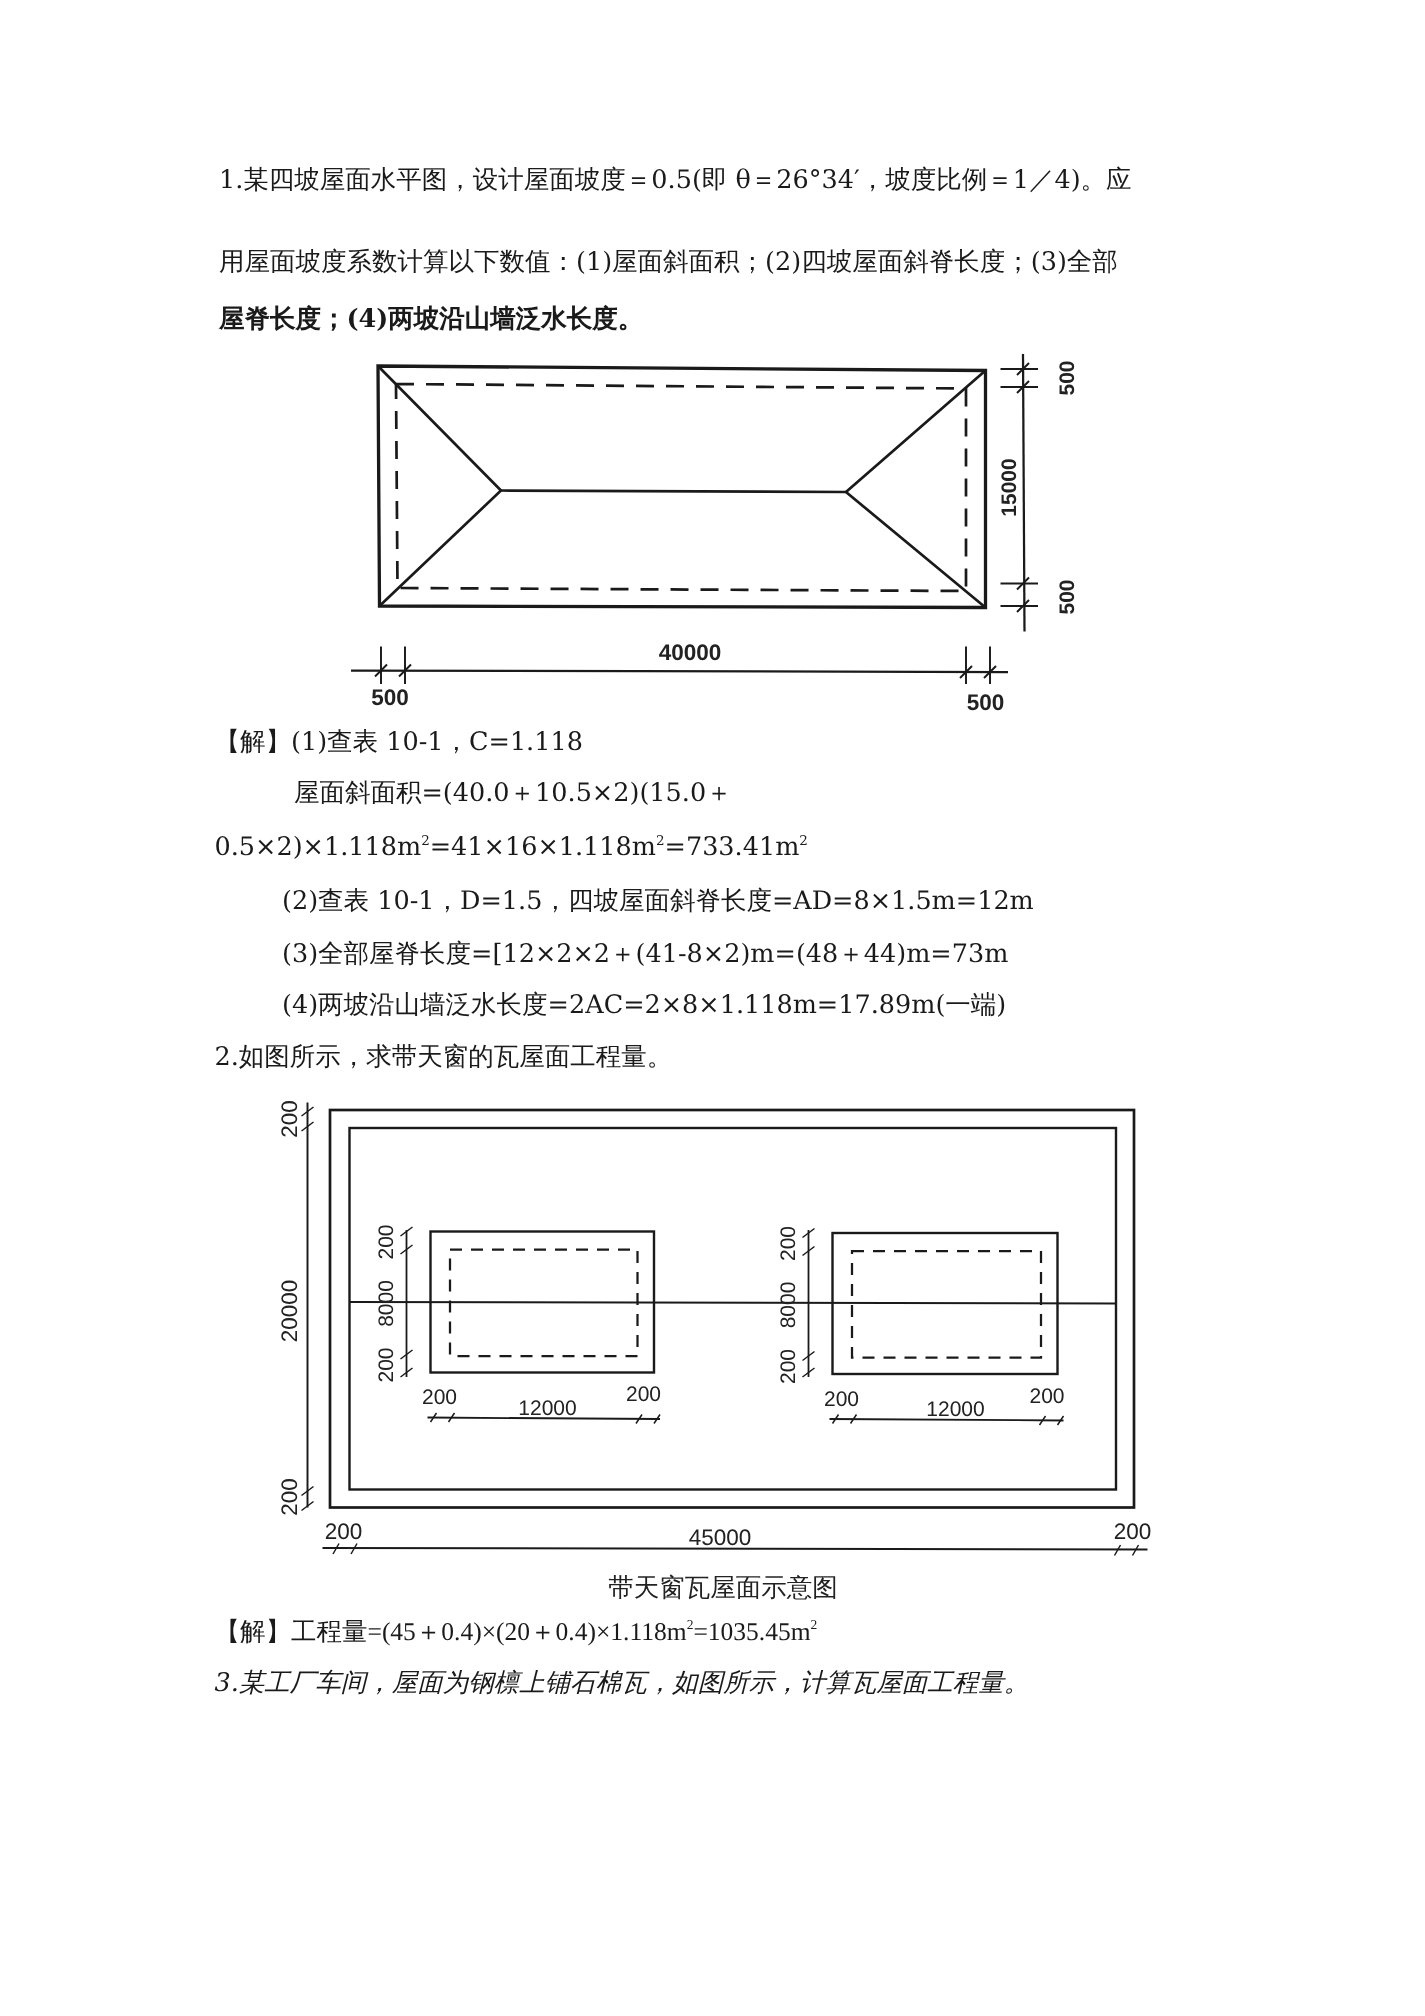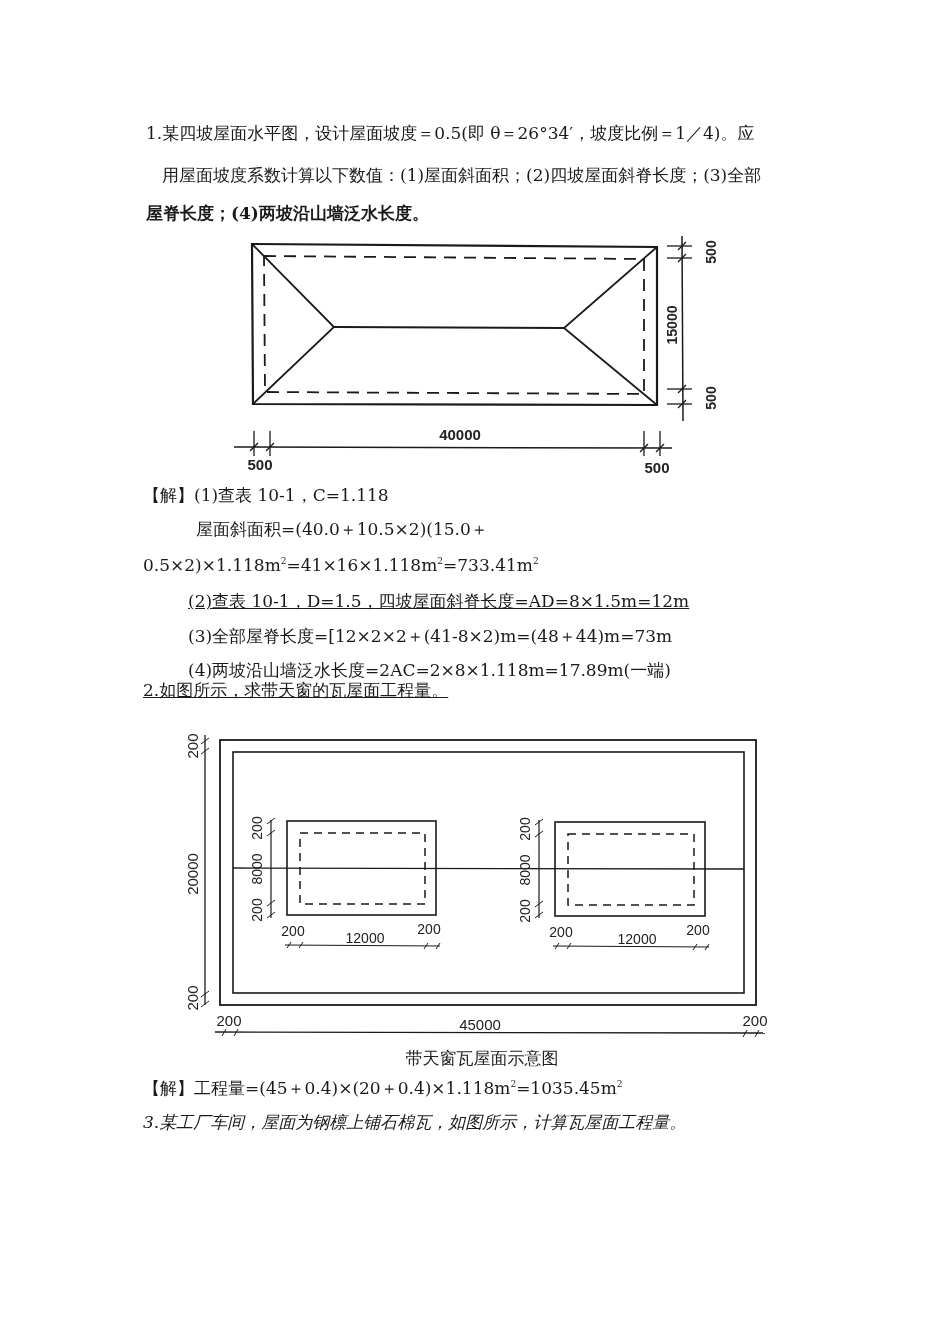--- a/index.html
+++ b/index.html
@@ -14,22 +14,22 @@
       font-family: "DejaVu Serif", "Liberation Serif", serif;
     }
     sup { font-size: 9px; vertical-align: 7px; line-height: 0; }
     svg { position: absolute; left: 0; top: 0; }
     svg text { font-family: "Liberation Sans", "DejaVu Sans", sans-serif; fill: #222; }
     .caption { font-family: "DejaVu Sans", sans-serif; }
   </style>
 </head>
 <body>
 
-<div class="line" style="top:121px; left:146px;">1.某四坡屋面水平图，设计屋面坡度＝0.5(即 θ＝26°34′，坡度比例＝1／4)。应</div>
-<div class="line" style="top:163px; left:146px;margin-left:16px;">用屋面坡度系数计算以下数值：(1)屋面斜面积；(2)四坡屋面斜脊长度；(3)全部</div>
+<div class="line" style="top:108px; left:146px;">1.某四坡屋面水平图，设计屋面坡度＝0.5(即 θ＝26°34′，坡度比例＝1／4)。应</div>
+<div class="line" style="top:163px; left:146px;">用屋面坡度系数计算以下数值：(1)屋面斜面积；(2)四坡屋面斜脊长度；(3)全部</div>
 <div class="line" style="top:201px; left:146px;font-weight:bold;">屋脊长度；(4)两坡沿山墙泛水长度。</div>
 
 <svg width="950" height="1344" style="pointer-events:none;">
   <g stroke="#1a1a1a" fill="none">
 
     <polygon points="252,244 657,247 657,405 253,404" stroke-width="2.2"></polygon>
 
     <polygon points="264,256 644,259 644,394 265,392" stroke-width="1.8" stroke-dasharray="12,8"></polygon>
 
     <polyline points="252,244 334,327 253,404" stroke-width="1.8"></polyline>
@@ -62,25 +62,25 @@
   <text transform="translate(716,252) rotate(-90)" font-size="14" font-weight="bold" text-anchor="middle">500</text>
   <text transform="translate(677,325) rotate(-90)" font-size="14" font-weight="bold" text-anchor="middle">15000</text>
   <text transform="translate(716,398) rotate(-90)" font-size="14" font-weight="bold" text-anchor="middle">500</text>
 </svg>
 
 <div class="line" style="top:483px; left:143px;text-align:right;">【解】(1)查表 10-1，C=1.118</div>
 <div class="line" style="top:517px; left:196px;">屋面斜面积=(40.0＋10.5×2)(15.0＋</div>
 <div class="line" style="top:553px; left:143px;">
   <span>0.5×2)×1.118m</span><sup>2</sup><span>=41×16×1.118m</span><sup>2</sup><span>=733.41m</span><sup>2</sup>
 </div>
-<div class="line" style="top:589px; left:188px;text-decoration:underline;">(2)查表 10-1，D=1.5，四坡屋面斜脊长度=AD=8×1.5m=12m</div>
+<div class="line" style="top:589px; left:188px;">(2)查表 10-1，D=1.5，四坡屋面斜脊长度=AD=8×1.5m=12m</div>
 <div class="line" style="top:624px; left:188px;">(3)全部屋脊长度=[12×2×2＋(41-8×2)m=(48＋44)m=73m</div>
 <div class="line" style="top:658px; left:188px;">(4)两坡沿山墙泛水长度=2AC=2×8×1.118m=17.89m(一端)</div>
 
-<div class="line" style="top:678px; left:143px;text-decoration:underline;">2.如图所示，求带天窗的瓦屋面工程量。</div>
+<div class="line" style="top:693px; left:143px;">2.如图所示，求带天窗的瓦屋面工程量。</div>
 
 <svg width="950" height="1344" style="pointer-events:none;">
   <g stroke="#1a1a1a" fill="none">
     <rect x="220" y="740" width="536" height="265" stroke-width="1.8"></rect>
     <rect x="233" y="752" width="511" height="241" stroke-width="1.6"></rect>
     <line x1="233" y1="868" x2="744" y2="869" stroke-width="1.3"></line>
 
     <rect x="287" y="821" width="149" height="94" stroke-width="1.6"></rect>
     <rect x="300" y="833" width="125" height="71" stroke-width="1.5" stroke-dasharray="8,6"></rect>
 
@@ -139,17 +139,17 @@
   <text transform="translate(530,829) rotate(-90)" font-size="14" text-anchor="middle" font-family="DejaVu Serif, serif">200</text>
   <text transform="translate(530,870) rotate(-90)" font-size="14" text-anchor="middle" font-family="DejaVu Serif, serif">8000</text>
   <text transform="translate(530,911) rotate(-90)" font-size="14" text-anchor="middle" font-family="DejaVu Serif, serif">200</text>
   <text x="561" y="937" font-size="14" text-anchor="middle" font-family="DejaVu Serif, serif">200</text>
   <text x="637" y="944" font-size="14" text-anchor="middle" font-family="DejaVu Serif, serif">12000</text>
   <text x="698" y="935" font-size="14" text-anchor="middle" font-family="DejaVu Serif, serif">200</text>
 
   <text x="482" y="1064" font-size="17" text-anchor="middle" class="caption" font-family="DejaVu Sans, sans-serif">带天窗瓦屋面示意图</text>
 </svg>
 
-<div class="line" style="top:1076px; left:143px;">
+<div class="line" style="top:1076px; left:143px;font-family:Liberation Serif, serif;">
   <span>【解】工程量=(45＋0.4)×(20＋0.4)×1.118m</span><sup>2</sup><span>=1035.45m</span><sup>2</sup>
 </div>
 
 <div class="line" style="top:1110px; left:143px;font-style:italic;">3.某工厂车间，屋面为钢檩上铺石棉瓦，如图所示，计算瓦屋面工程量。</div>
 
 </body></html>

